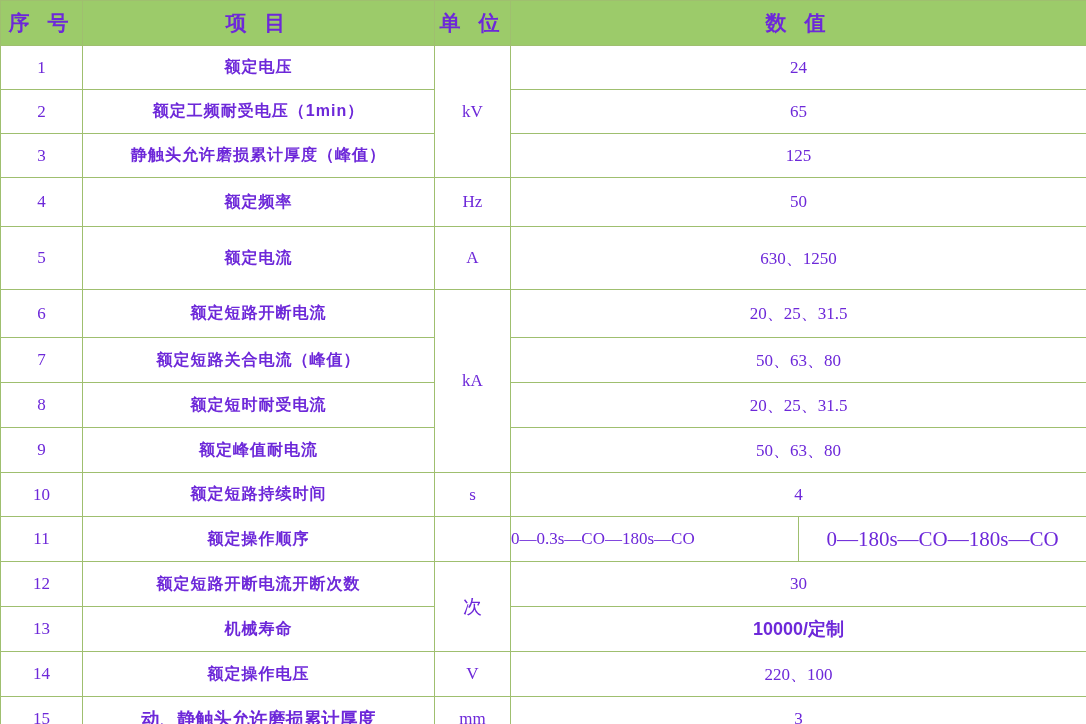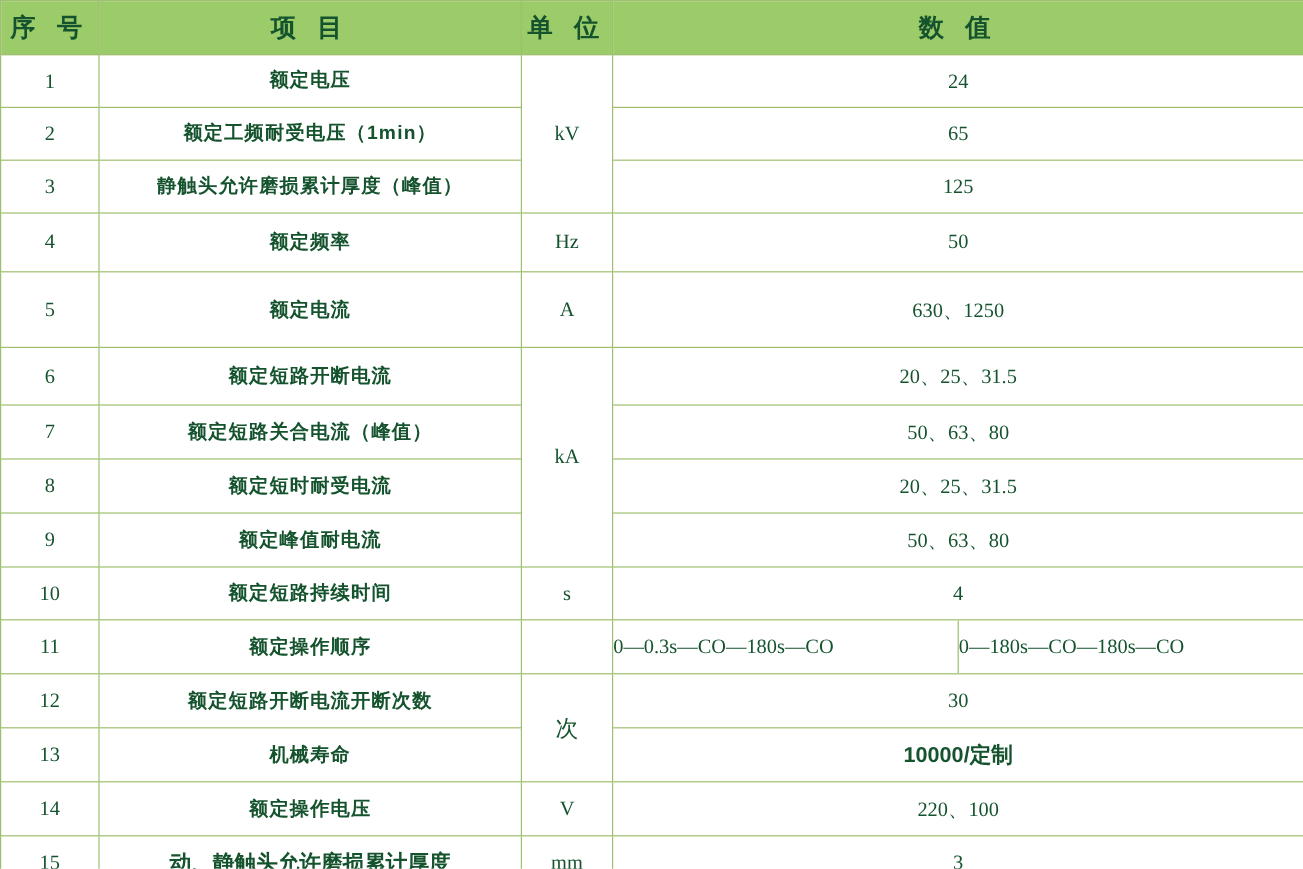--- a/index.html
+++ b/index.html
@@ -21,21 +21,21 @@
   #spec-table col.c-no    { width: 82px; }
   #spec-table col.c-item  { width: 352px; }
   #spec-table col.c-unit  { width: 76px; }
   #spec-table col.c-val   { width: 576px; }
 
   #spec-table th, #spec-table td {
     border: 1px solid #9fbf6f;
     text-align: center;
     vertical-align: middle;
     padding: 0;
-    color: #14532d;
+    color: #6d28d9;
   }
   thead th {
     background: #9ccb6a;
     height: 44px;
     font-size: 21px;
     font-weight: bold;
     letter-spacing: 6px;
     color: #000000;
   }
 
@@ -154,21 +154,21 @@
     </tr>
     <tr class="r11">
       <td class="no">11</td>
       <td class="item">额定操作顺序</td>
       <td class="unit"></td>
       <td class="val" style="padding:0">
         <table style="width:100%;border-collapse:collapse;table-layout:fixed">
           <tbody>
               <tr>
             <td style="border:none;border-right:1px solid #9fbf6f;width:50%;text-align:left;font-size:17px;font-family:'Liberation Serif',serif">0—0.3s—CO—180s—CO</td>
-            <td style="border:none;width:50%;text-align:left;font-size:17px;font-family:'Liberation Serif',serif">0—180s—CO—180s—CO</td>
+            <td style="border:none;width:50%;text-align:center;font-size:21px;font-family:'Liberation Serif',serif">0—180s—CO—180s—CO</td>
           </tr>
         </tbody>
           </table>
       </td>
     </tr>
     <tr class="r12">
       <td class="no">12</td>
       <td class="item">额定短路开断电流开断次数</td>
       <td class="unit" rowspan="2" style="font-family:'Liberation Sans',sans-serif;font-size:19px">次</td>
       <td class="val">30</td>

